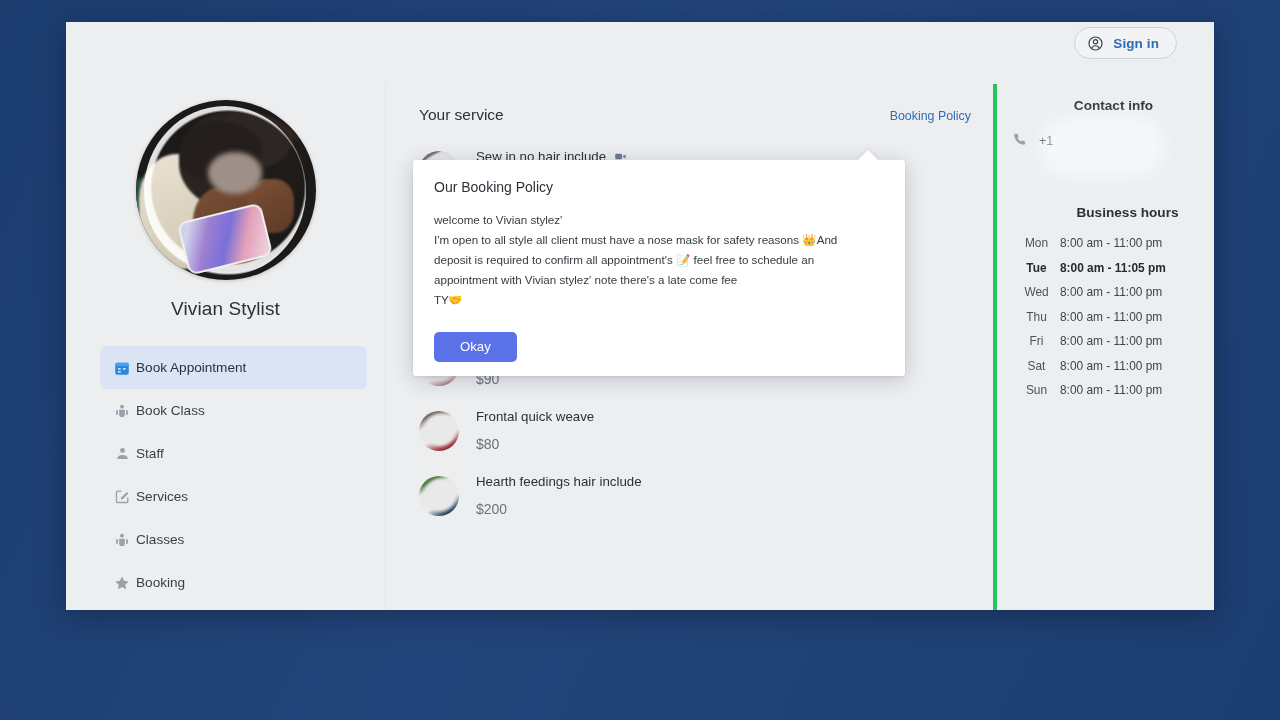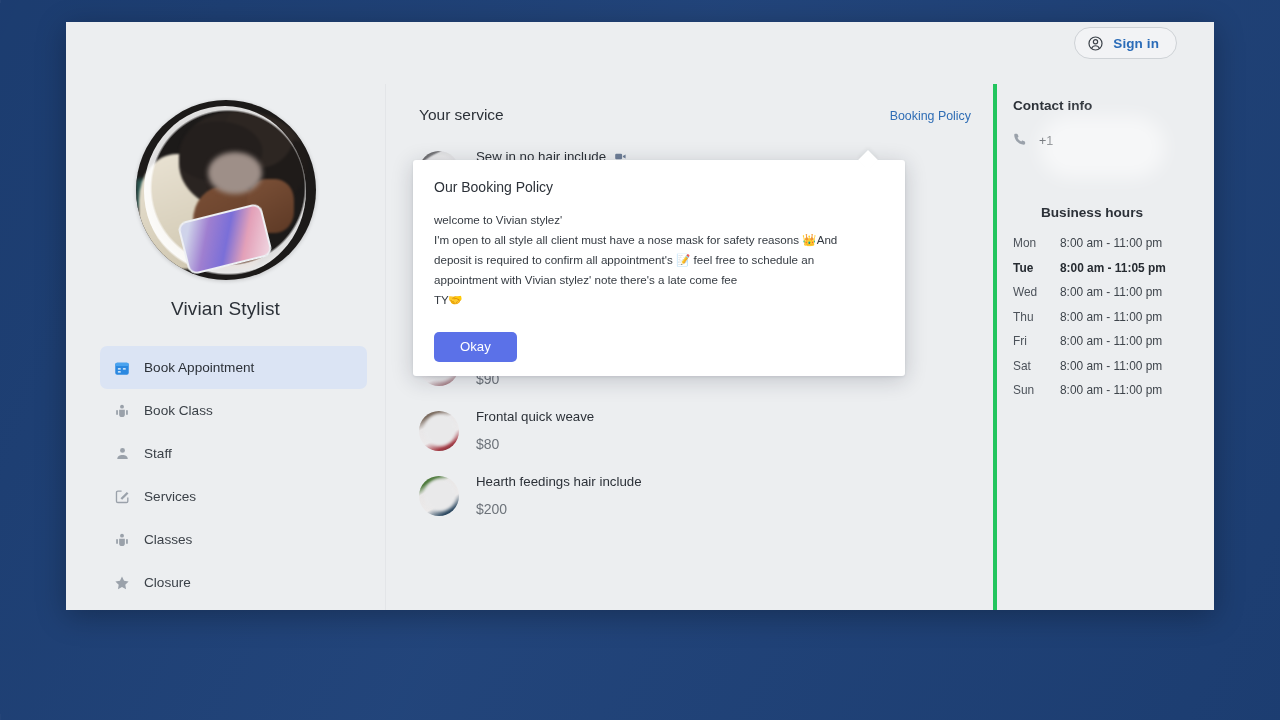--- a/index.html
+++ b/index.html
@@ -61,20 +61,21 @@
   }
   .col-mid {
     flex: 1 1 auto;
     border-right: 4px solid #22c55e;
     position: relative;
     padding: 0 0 0 0;
   }
   .col-right {
     width: 217px; flex: 0 0 217px;
     padding: 14px 0 0 16px;
+    text-align: center;
   }
 
   
   .avatar-wrap {
     display: flex; justify-content: center; margin-top: 12px;
   }
   .avatar {
     width: 180px; height: 180px; border-radius: 50%;
     overflow: hidden; position: relative;
     background: #1c1a19;
@@ -148,21 +149,21 @@
   }
 
   .nav { margin-top: 26px; padding: 0 0 0 0; }
   .nav-item {
     display: flex; align-items: center;
     height: 43px;
     margin: 0 18px 0 34px;
     padding-left: 12px;
     border-radius: 7px;
     cursor: pointer;
-    gap: 12px;
+    gap: 4px;
   }
   .nav-item + .nav-item { margin-top: 0px; }
   .nav-item .ico { width: 20px; display: flex; justify-content: center; }
   .nav-item .txt { font-size: 13.6px; color: #3b4148; }
   .nav-item.active { background: #dbe4f4; }
   .nav-item.active .txt { color: #2c3138; }
   .nav-list .nav-item:not(.active) { margin-top: 0; }
   .nav-list { display: flex; flex-direction: column; gap: 0; }
   .nav-list .nav-item { margin-bottom: 0; }
   .nav-list > .nav-item:nth-child(n+2) { margin-top: 0; }
@@ -353,21 +354,21 @@
           </span>
           <span class="txt">Classes</span>
         </div>
 
         <div class="nav-item">
           <span class="ico">
             <svg width="18" height="18" viewBox="0 0 24 24" fill="#9aa1aa">
               <path d="M12 3.4l2.7 5.6 6.1.9-4.4 4.3 1 6.1-5.4-2.9-5.4 2.9 1-6.1-4.4-4.3 6.1-.9z"></path>
             </svg>
           </span>
-          <span class="txt">Closure</span>
+          <span class="txt">Booking</span>
         </div>
 
       </div>
     </div>
 
     <div class="col-mid">
 
       <div class="mid-head">
         <div class="mid-title">Your service</div>
         <div class="policy-link">Booking Policy</div>

